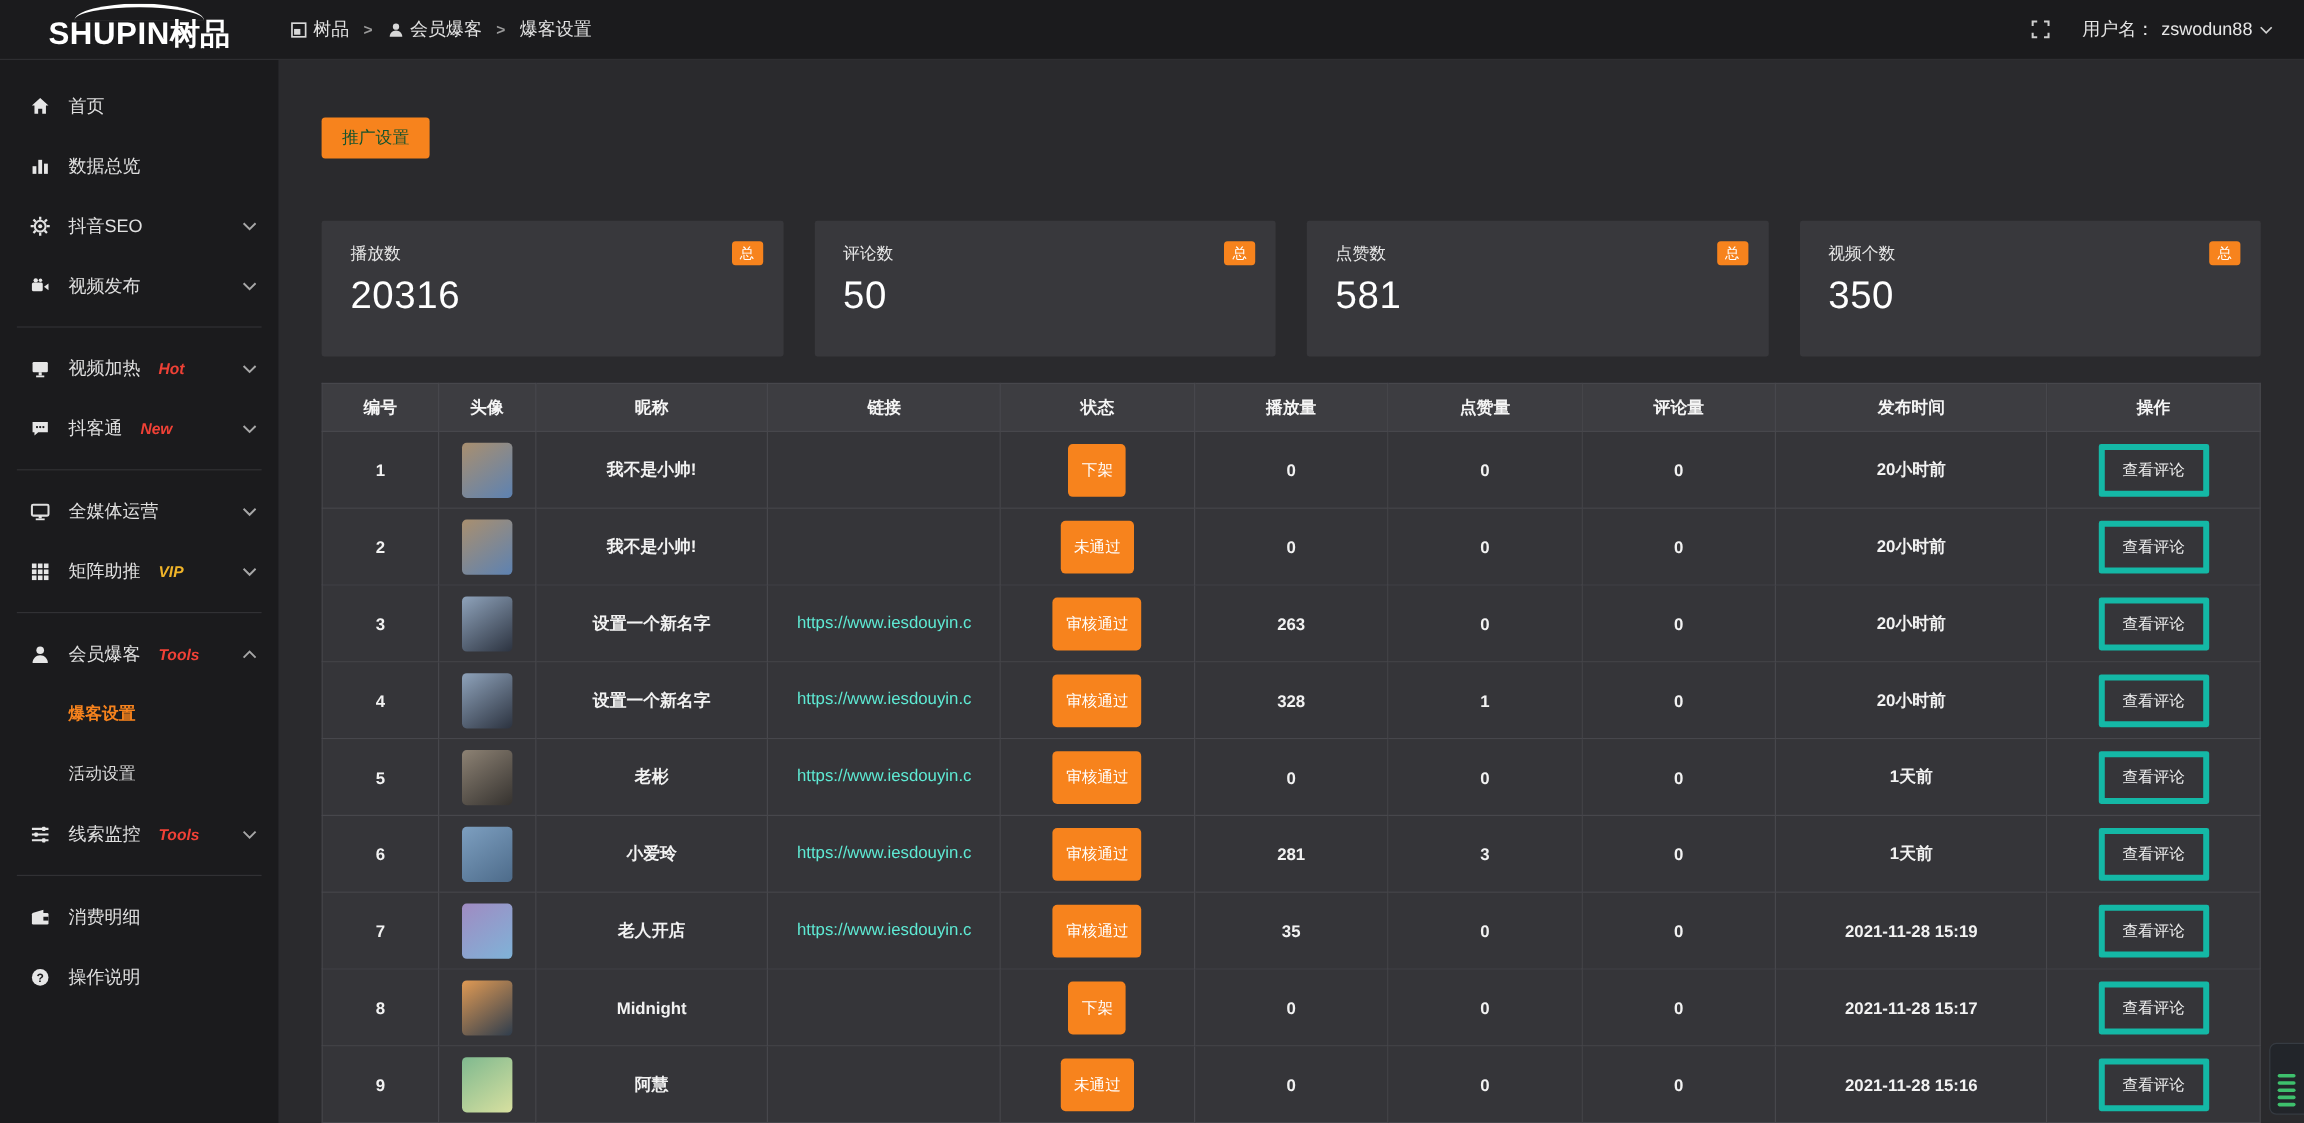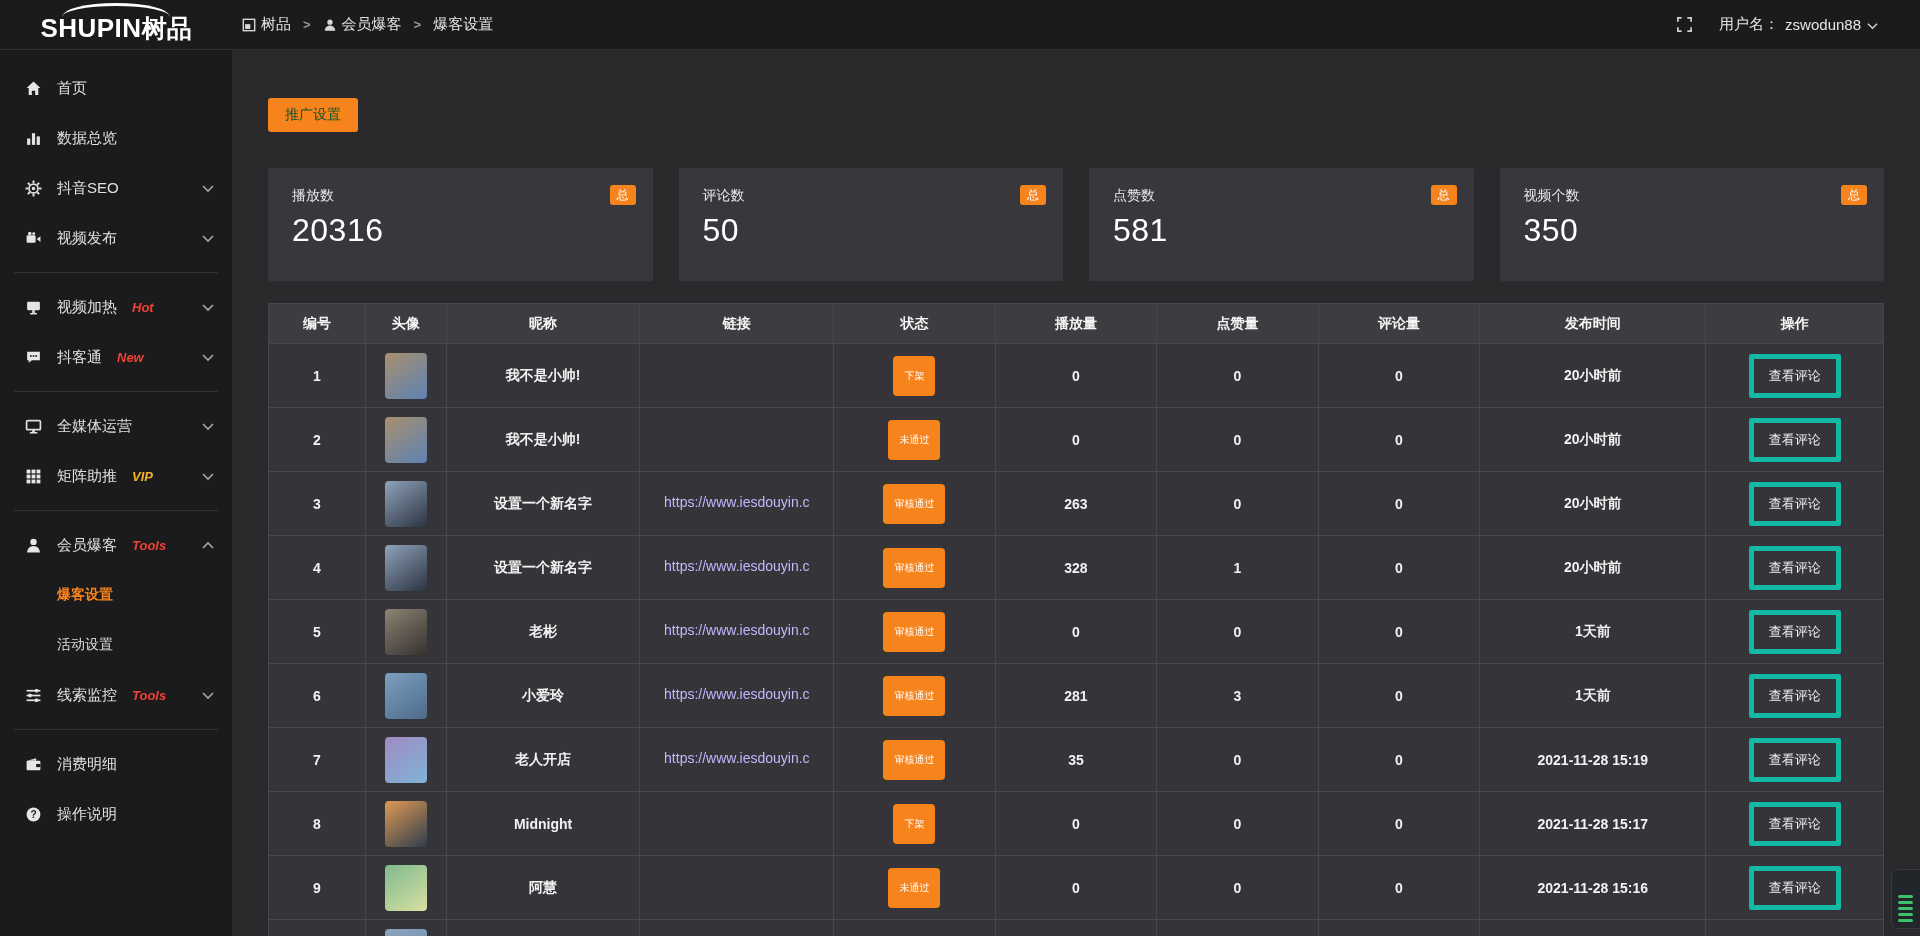--- a/index.html
+++ b/index.html
@@ -29,21 +29,21 @@
     border-radius:50% 50% 0 0 / 100% 100% 0 0;
   }
   .logo-en { font-size:26px; font-weight:900; letter-spacing:.5px; color:#fff; padding-top:8px; }
   .logo-cn { font-size:25px; font-weight:900; color:#fff; padding-top:8px; }
 
   .breadcrumb { display:flex; align-items:center; gap:12px; padding-left:10px; font-size:15px; color:#e2e2e2; }
   .bc-item { display:flex; align-items:center; gap:5px; cursor:pointer; }
   .bc-sep { color:#9a9a9a; font-size:13px; font-weight:bold; }
   .bc-ico { display:inline-flex; }
 
-  .topbar-right { margin-left:auto; display:flex; align-items:center; gap:26px; padding-right:42px; }
+  .topbar-right { margin-left:auto; display:flex; align-items:center; gap:26px; padding-right:26px; }
   .fs-icon { display:inline-flex; cursor:pointer; }
   .user-chip { display:flex; align-items:center; gap:6px; font-size:15px; color:#e6e6e6; cursor:pointer; }
 
   
   .sidebar {
     position:absolute; top:50px; left:0; bottom:0; width:232px;
     background:#1b1b1d; padding-top:13px;
   }
   .sb-item {
     height:50px; display:flex; align-items:center;
@@ -63,21 +63,21 @@
 
   
   .content { position:absolute; left:232px; top:50px; right:0; bottom:0; padding:0 36px; overflow:hidden; }
 
   .promo-btn {
     margin-top:48px; height:34px; padding:0 17px;
     background:#f7831d; color:#14532d; border:none; border-radius:3px;
     font-size:14px; font-family:inherit; cursor:pointer; display:block;
   }
 
-  .stats { display:flex; gap:26px; margin-top:36px; }
+  .stats { display:flex; gap:26px; margin-top:52px; }
   .stat-card {
     flex:1; height:113px; background:#38383c; border-radius:2px;
     position:relative; padding:19px 24px;
   }
   .stat-label { font-size:14px; color:#e8e8e8; }
   .stat-value { font-size:32px; color:#fff; margin-top:7px; letter-spacing:.5px; }
   .stat-badge {
     position:absolute; top:17px; right:17px;
     background:#f7831d; color:#fff; font-size:12px;
     padding:3px 7px; border-radius:3px; line-height:1.2;
@@ -88,24 +88,24 @@
   table.records th {
     height:40px; background:#3d3d41; border:1px solid #47474c;
     font-size:14px; font-weight:bold; color:#f5f5f5; text-align:center;
   }
   table.records td {
     height:64px; background:#353539; border:1px solid #47474c;
     font-size:14px; color:#f2f2f2; text-align:center;
     font-weight:600; overflow:hidden; white-space:nowrap;
   }
   .avatar { width:42px; height:46px; border-radius:4px; margin:0 auto; }
-  .cell-link { color:#c4b5fd; font-weight:normal; cursor:pointer; display:inline-block; max-width:100%; overflow:hidden;text-align:center; }
+  .cell-link { color:#5eead4; font-weight:normal; cursor:pointer; display:inline-block; max-width:100%; overflow:hidden;text-align:center; }
   .status-badge {
     display:inline-block; background:#f7831d; color:#fff;
-    font-size:10px; font-weight:normal; padding:13px 11px; border-radius:4px;
+    font-size:13px; font-weight:normal; padding:13px 11px; border-radius:4px;
   }
   .action-btn {
     background:transparent; border:5px solid #14b8a6; color:#eeeeee;
     font-size:13px; font-family:inherit; padding:8px 15px; border-radius:2px; cursor:pointer;
   }
 
   
   .float-widget {
     position:absolute; right:-9px; bottom:7px; width:38px; height:60px;
     background:#22252a; border:1px solid #363b42; border-radius:6px;

